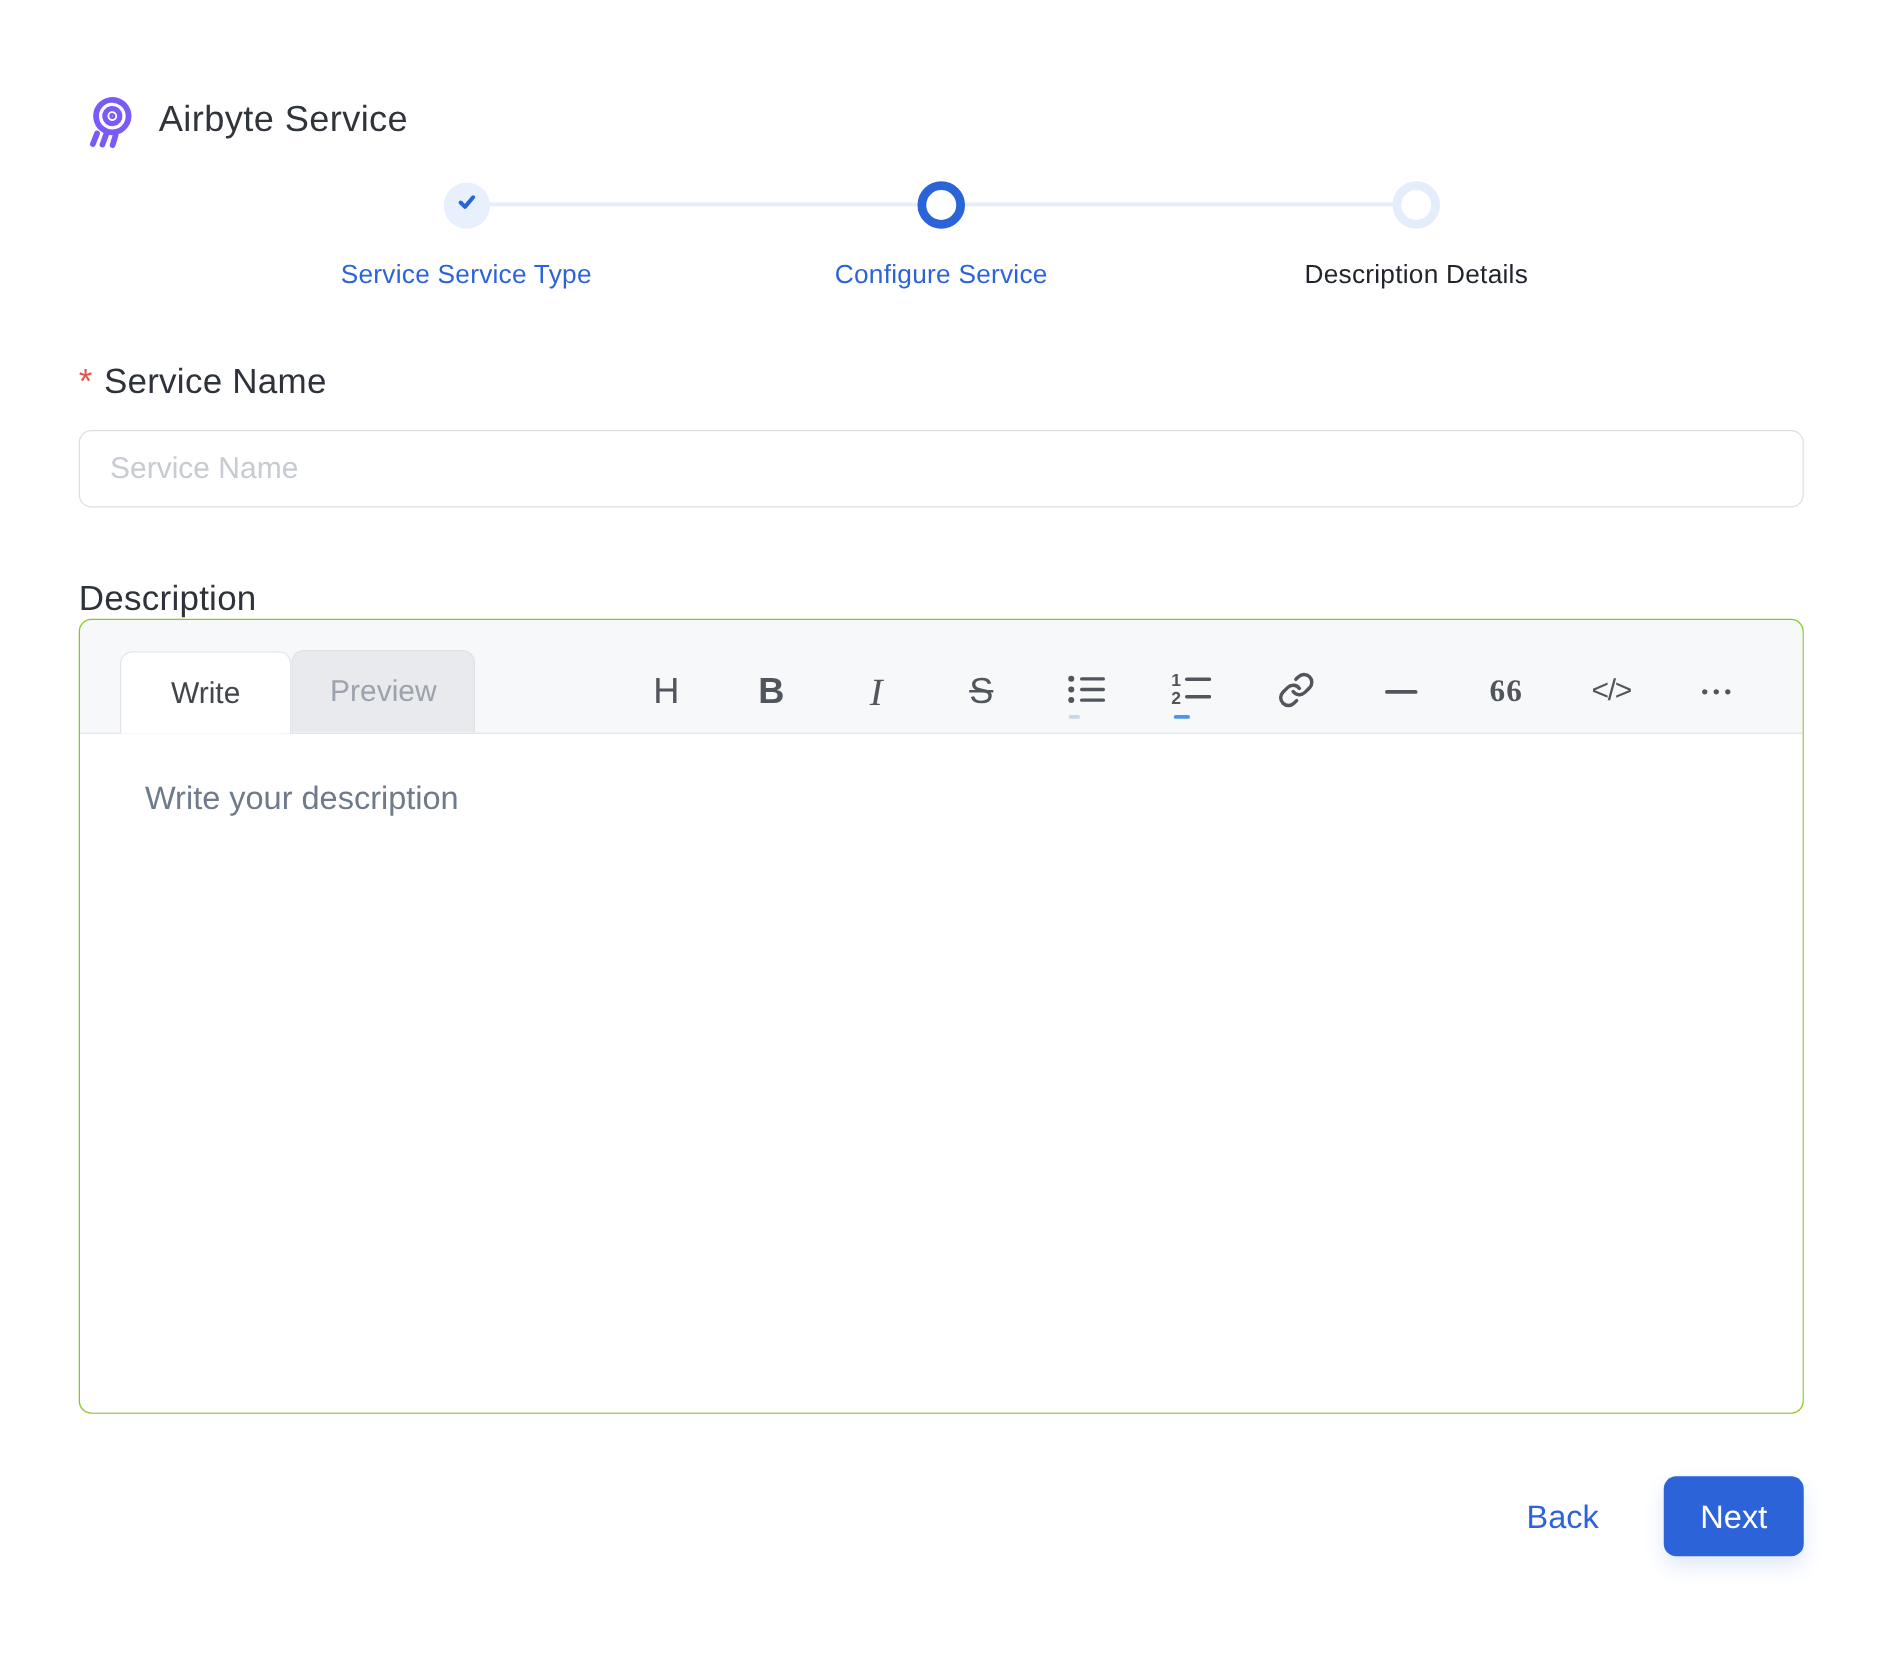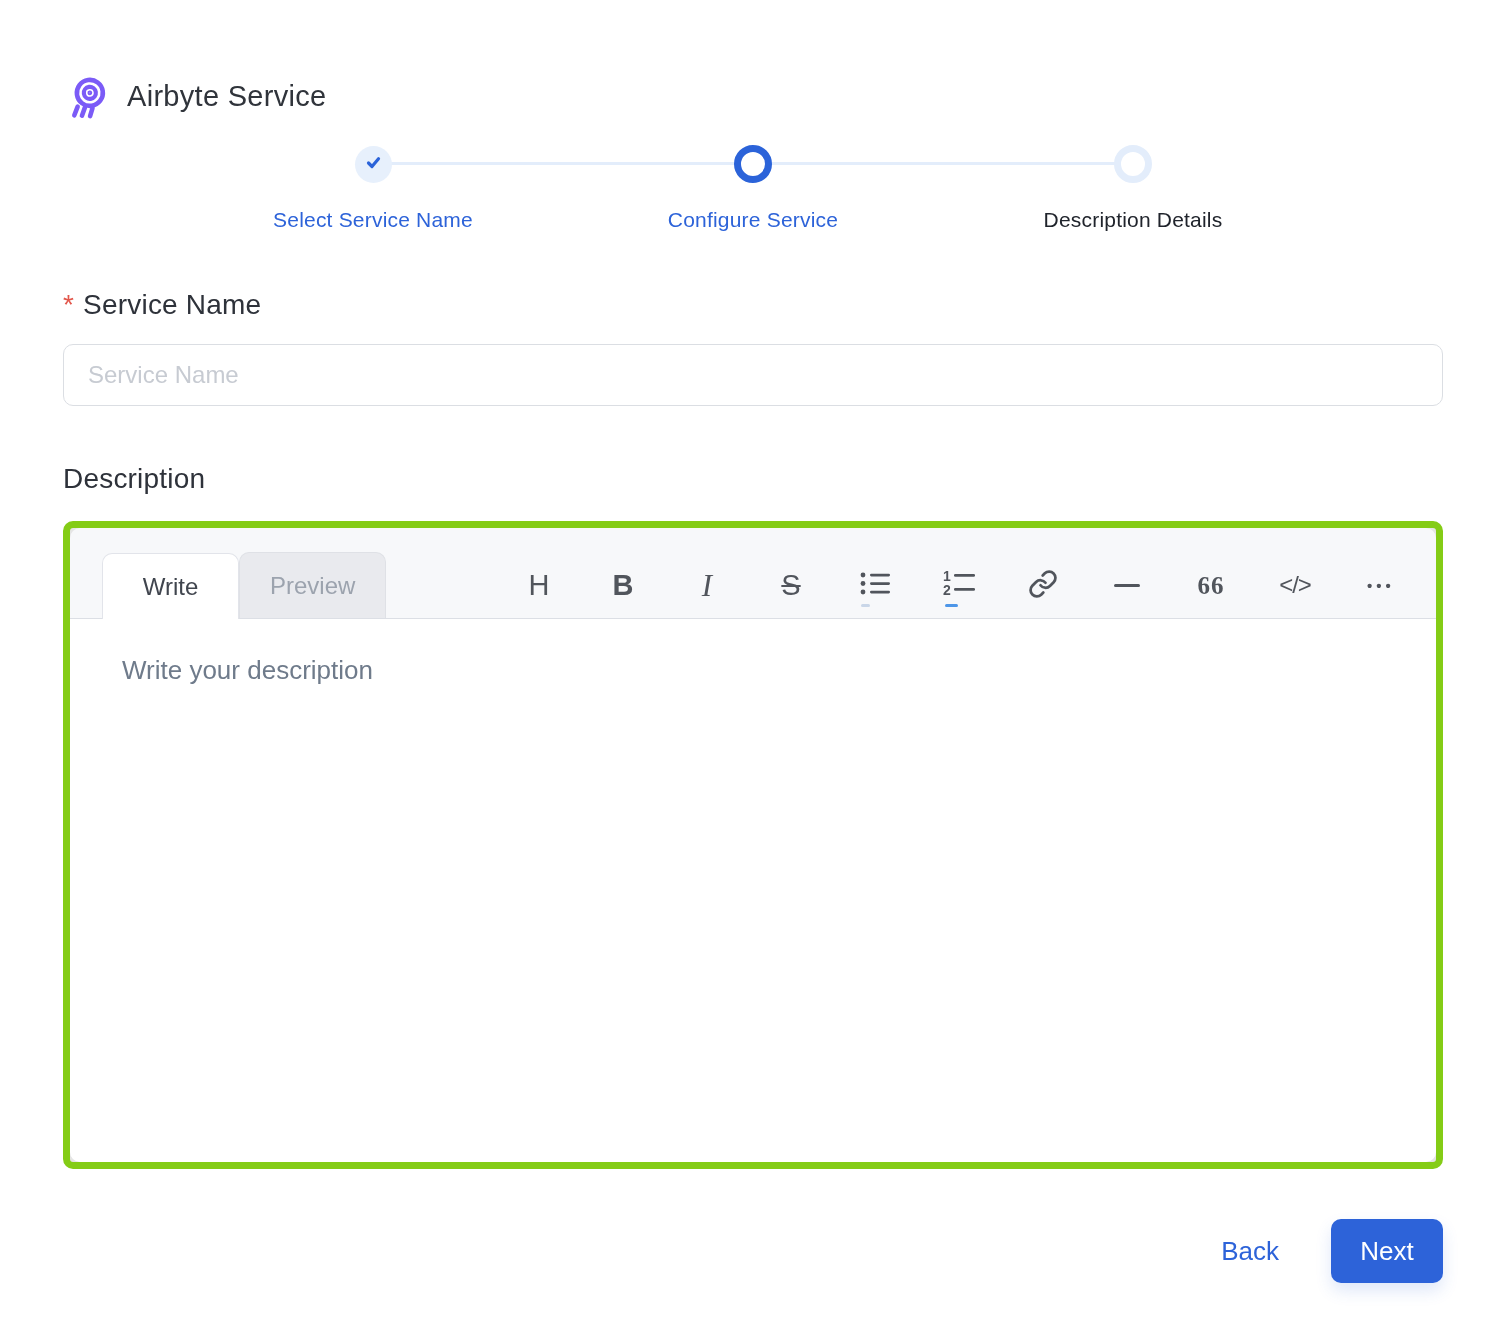--- a/index.html
+++ b/index.html
@@ -42,21 +42,21 @@
   .required-star { color: #e2574c; margin-right: 9px; font-weight: 400; }
   .text-input {
     display: block; width: 100%; height: 62px; margin-top: 23px;
     border: 1.5px solid #dbdee3; border-radius: 10px;
     padding: 0 24px; font-size: 24px; color: #33373e;
     font-family: "Liberation Sans", sans-serif; outline: none; background: #fff;
   }
   .text-input::placeholder { color: #c7cbd2; }
 
   
-  .editor { margin-top: 26px; border: 7px solid #84cc16; border-radius: 10px; background: #e5e5e5; }
+  .editor { border: 1px solid #84cc16; border-radius: 10px; background: #e5e5e5; }
   .editor-toolbar {
     position: relative; height: 91px; background: #f7f8fa;
     border-bottom: 1px solid #dcdfe5; border-radius: 10px 10px 0 0;
   }
   .tabs { position: absolute; left: 32px; bottom: 0; display: flex; height: 66px; }
   .tab {
     min-width: 137px; padding: 0 30px; display: flex; align-items: center; justify-content: center;
     font-size: 24px; border-radius: 10px 10px 0 0; cursor: pointer; border: none; background: none;
     font-family: "Liberation Sans", sans-serif;
   }
@@ -135,21 +135,21 @@
       <div class="step">
         <div class="circle-wrap">
           <div class="step-circle completed">
             <span>
               <svg width="19" height="19" viewBox="0 0 19 19">
                 <path d="M4.5 10 L8 13.5 L14.5 5.8" stroke="#2b63d9" stroke-width="3.2" fill="none" stroke-linecap="round" stroke-linejoin="round"></path>
               </svg>
             </span>
           </div>
         </div>
-        <div class="step-label blue">Select Service Name</div>
+        <div class="step-label blue">Service Service Type</div>
       </div>
       <div class="step">
         <div class="circle-wrap">
           <div class="step-circle active"></div>
         </div>
         <div class="step-label blue">Configure Service</div>
       </div>
       <div class="step">
         <div class="circle-wrap">
           <div class="step-circle upcoming"></div>

